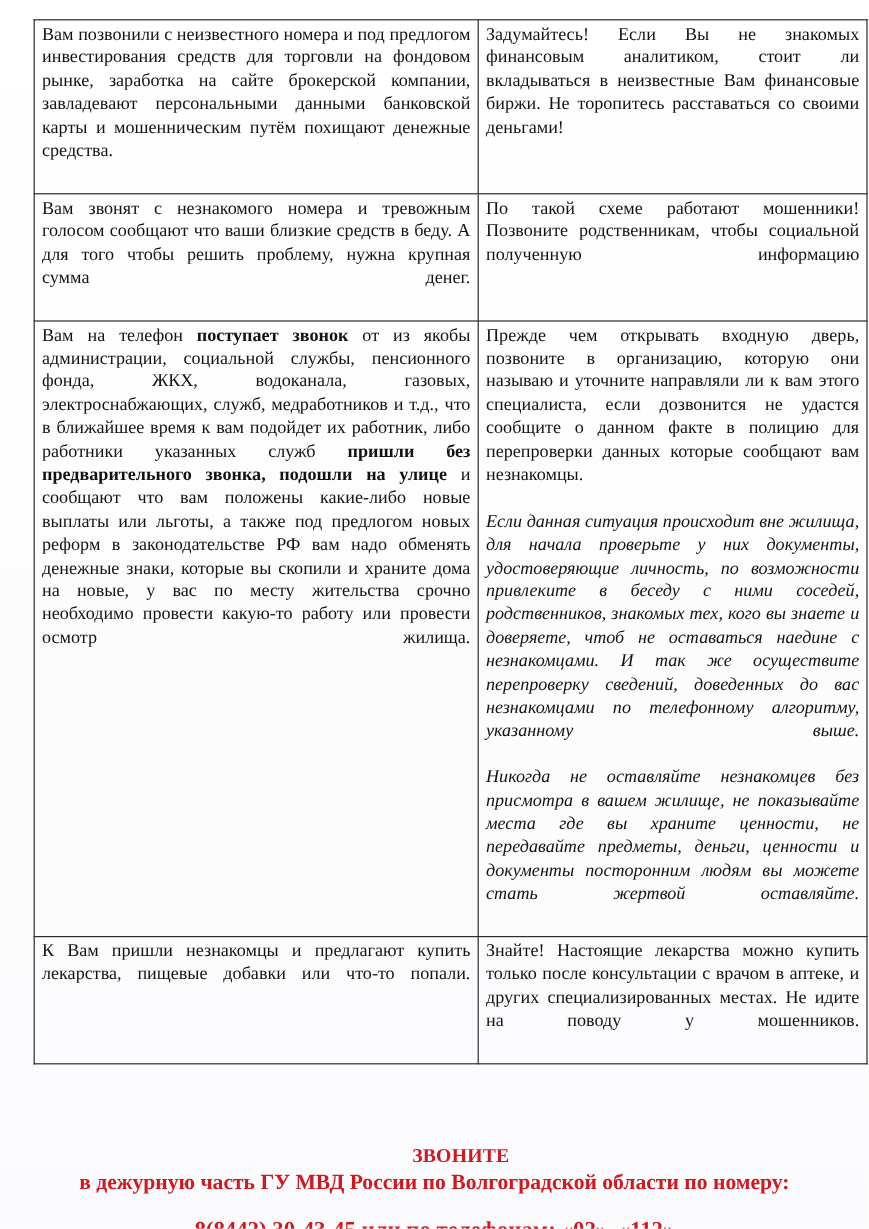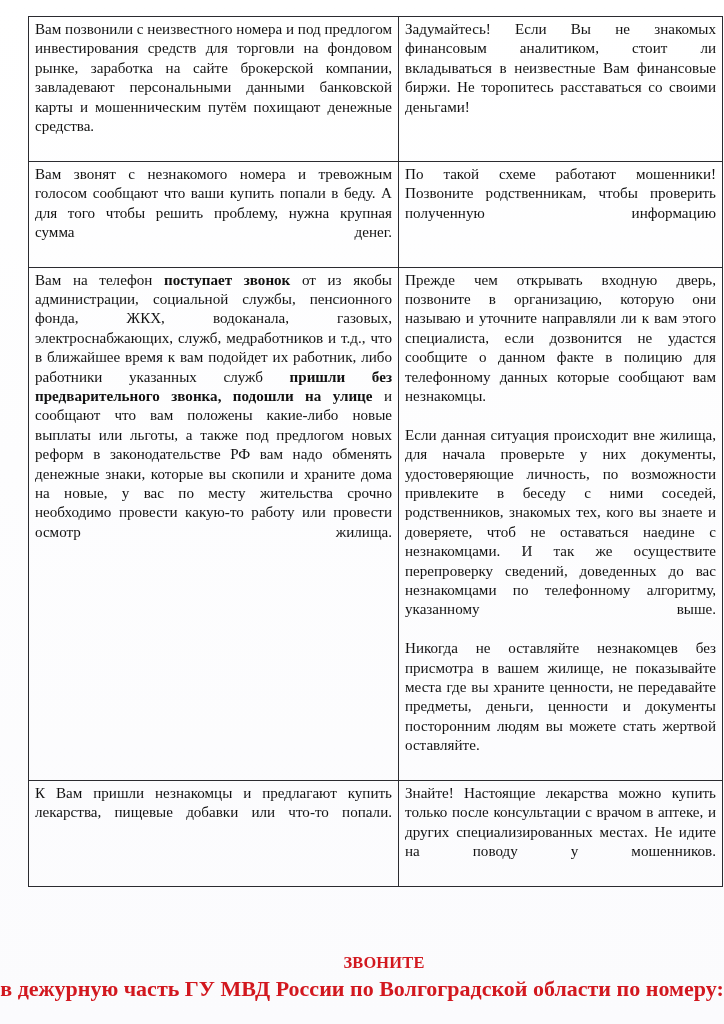--- a/index.html
+++ b/index.html
@@ -47,42 +47,42 @@
     line-height: 1.285;
     text-align: justify;
     text-justify: inter-word;
     hyphens: none;
   }
 
   td.col-left  { width: 357px; }
   td.col-right { width: 311px; }
 
   .para { margin: 0; }
-  .para + .para { margin-top: 0px; }
+  .para + .para { margin-top: 0px; font-style: italic; }
 
   
   .para::after {
     content: "";
     display: inline-block;
     width: 100%;
   }
 
   .footer {
     position: absolute;
     left: 0;
     top: 952px;
     width: 724px;
     text-align: center;
     color: #d2181f;
     font-weight: bold;
     font-size: 16.2px;
     line-height: 1.32;
   }
   .footer .f-line1 { font-size: 16.4px; letter-spacing: .2px; padding-left: 44px; }
-  .footer .f-line2 { font-size: 22px; }
+  .footer .f-line2 { font-size: 18px; }
   .footer .f-line3 { font-size: 19px; margin-top: 16px; }
 </style>
 </head>
 <body>
 
 <div class="page">
 
   <div class="table-wrap">
     <table class="tips">
       <tbody>
@@ -91,34 +91,34 @@
           <td class="col-left">
             <p class="para">Вам позвонили с неизвестного номера и под предлогом инвестирования средств для торговли на фондовом рынке, заработка на сайте брокерской компании, завладевают персональными данными банковской карты и мошенническим путём похищают денежные средства.</p>
           </td>
           <td class="col-right">
             <p class="para">Задумайтесь! Если Вы не знакомых финансовым аналитиком, стоит ли вкладываться в неизвестные Вам финансовые биржи. Не торопитесь расставаться со своими деньгами!</p>
           </td>
         </tr>
 
         <tr>
           <td class="col-left">
-            <p class="para">Вам звонят с незнакомого номера и тревожным голосом сообщают что ваши купить попали в беду. А для того чтобы решить проблему, нужна крупная сумма денег.</p>
+            <p class="para">Вам звонят с незнакомого номера и тревожным голосом сообщают что ваши близкие средств в беду. А для того чтобы решить проблему, нужна крупная сумма денег.</p>
           </td>
           <td class="col-right">
-            <p class="para">По такой схеме работают мошенники! Позвоните родственникам, чтобы проверить полученную информацию</p>
+            <p class="para">По такой схеме работают мошенники! Позвоните родственникам, чтобы социальной полученную информацию</p>
           </td>
         </tr>
 
         <tr>
           <td class="col-left">
             <p class="para"><span>Вам на телефон </span><span class="strong" style="font-weight: bold;">поступает звонок</span><span> от из якобы администрации, социальной службы, пенсионного фонда, ЖКХ, водоканала, газовых, электроснабжающих, служб, медработников и т.д., что в ближайшее время к вам подойдет их работник, либо работники указанных служб </span><span class="strong" style="font-weight: bold;">пришли без предварительного звонка, подошли на улице</span><span> и сообщают что вам положены какие-либо новые выплаты или льготы, а также под предлогом новых реформ в законодательстве РФ вам надо обменять денежные знаки, которые вы скопили и храните дома на новые, у вас по месту жительства срочно необходимо провести какую-то работу или провести осмотр жилища.</span></p>
           </td>
           <td class="col-right">
             <div>
-                <p class="para">Прежде чем открывать входную дверь, позвоните в организацию, которую они называю и уточните направляли ли к вам этого специалиста, если дозвонится не удастся сообщите о данном факте в полицию для телефонному данных которые сообщают вам незнакомцы.</p>
+                <p class="para">Прежде чем открывать входную дверь, позвоните в организацию, которую они называю и уточните направляли ли к вам этого специалиста, если дозвонится не удастся сообщите о данном факте в полицию для перепроверки данных которые сообщают вам незнакомцы.</p>
                 <p class="para">Если данная ситуация происходит вне жилища, для начала проверьте у них документы, удостоверяющие личность, по возможности привлеките в беседу с ними соседей, родственников, знакомых тех, кого вы знаете и доверяете, чтоб не оставаться наедине с незнакомцами. И так же осуществите перепроверку сведений, доведенных до вас незнакомцами по телефонному алгоритму, указанному выше.</p>
                 <p class="para">Никогда не оставляйте незнакомцев без присмотра в вашем жилище, не показывайте места где вы храните ценности, не передавайте предметы, деньги, ценности и документы посторонним людям вы можете стать жертвой оставляйте.</p>
               </div>
           </td>
         </tr>
 
         <tr>
           <td class="col-left">
             <p class="para">К Вам пришли незнакомцы и предлагают купить лекарства, пищевые добавки или что-то попали.</p>
           </td>

